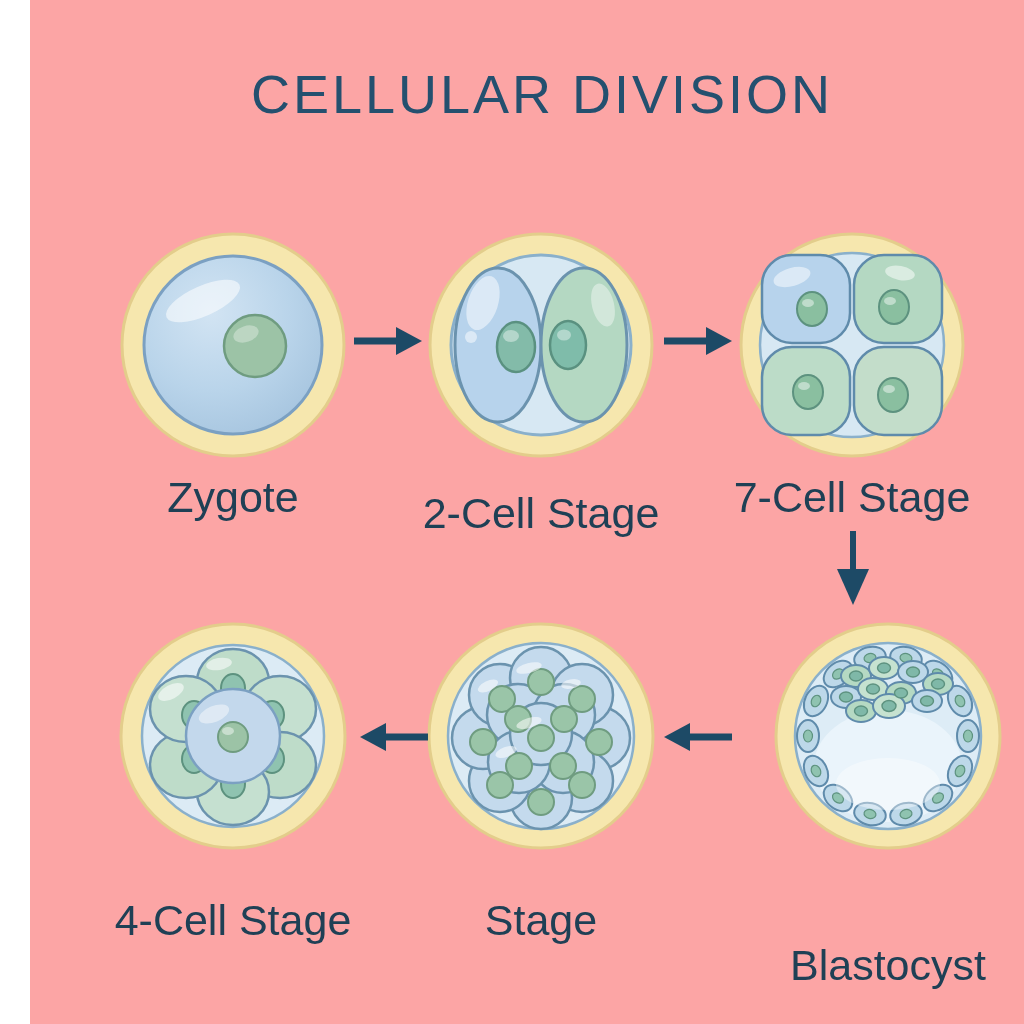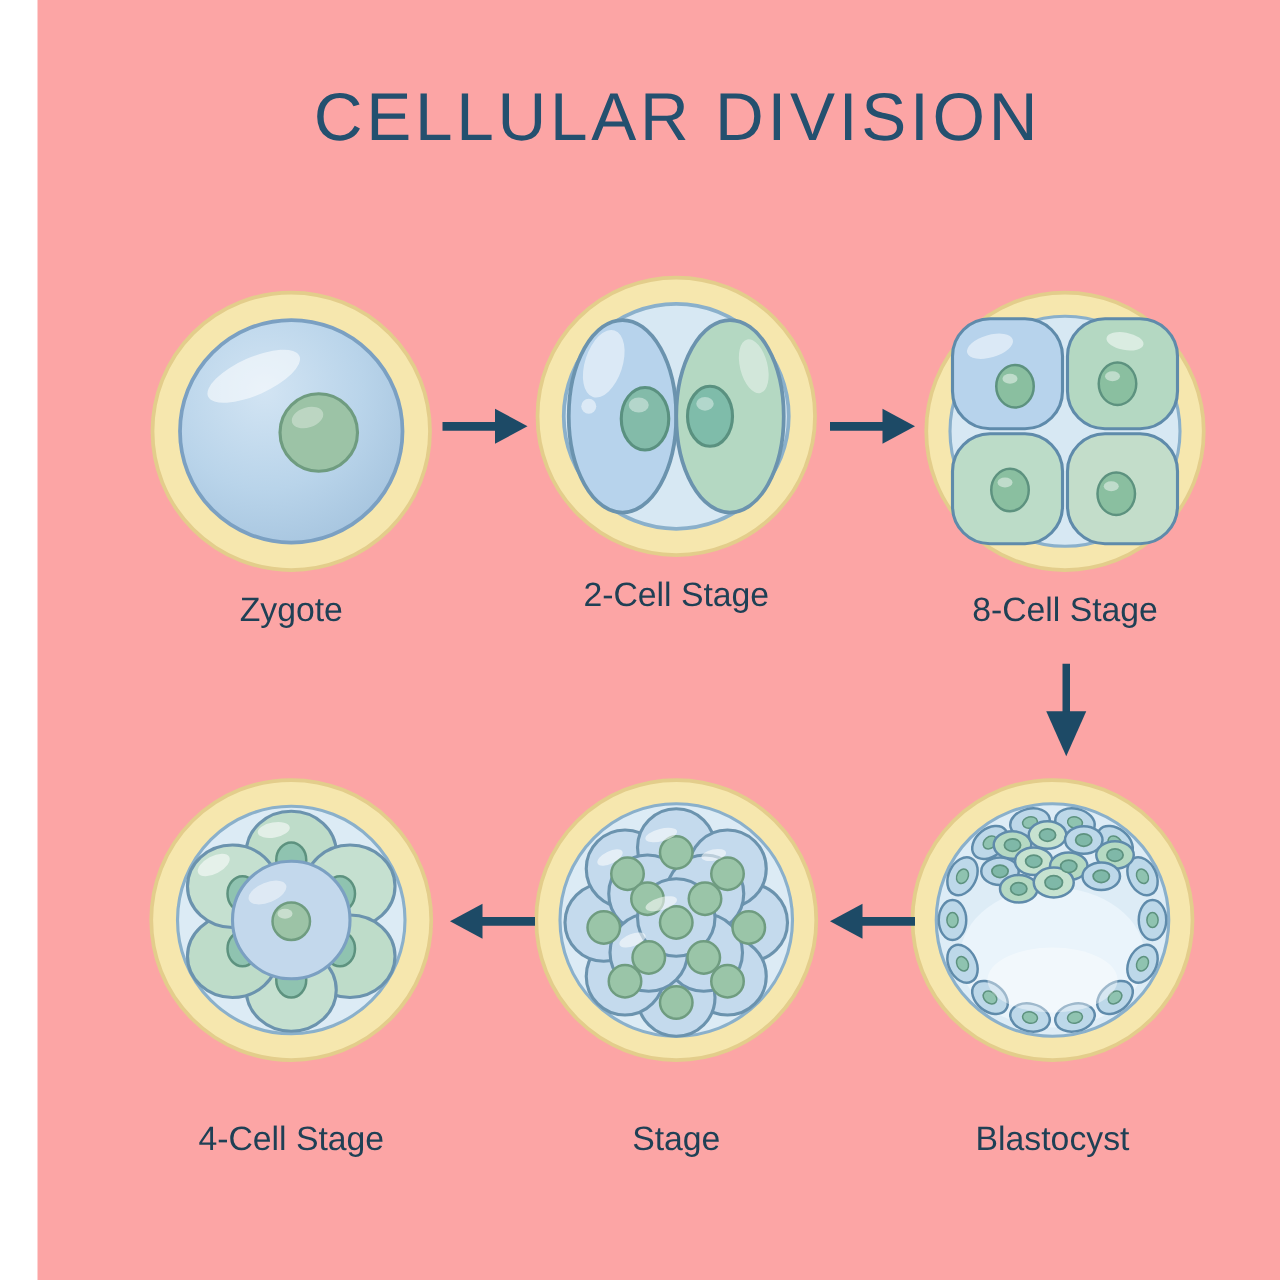--- a/index.html
+++ b/index.html
@@ -8,21 +8,21 @@
     font-family:"Liberation Sans", sans-serif;overflow:hidden;margin-left:30px;
   }
   .title{
     position:absolute;top:63px;left:0;width:1024px;text-align:center;
     font-size:54px;font-weight:400;letter-spacing:3px;margin:0;
     color:var(--color-title,#24506f);
   }
   .stage{position:absolute;width:240px;display:flex;flex-direction:column;align-items:center;}
   .stage svg{width:240px;height:240px;display:block;}
   .stage-label{
-    margin-top:8px;font-size:27px;font-weight:400;text-align:right;white-space:nowrap;
+    margin-top:8px;font-size:43px;font-weight:400;text-align:right;white-space:nowrap;
     color:var(--color-label,#1f4055);
   }
   .row2 .stage-label{margin-top:40px;}
   .arrow{position:absolute;}
   .arrow svg{display:block;}
 </style>
 </head>
 <body>
 
 <div id="canvas">
@@ -40,21 +40,21 @@
       </defs>
       <circle cx="120" cy="120" r="111" fill="#f6e7ae" stroke="#e3cd8b" stroke-width="3"></circle>
       <circle cx="120" cy="120" r="89" fill="url(#zg)" stroke="#7ba0c2" stroke-width="3"></circle>
       <ellipse cx="90" cy="76" rx="40" ry="15" transform="rotate(-24 90 76)" fill="#ffffff" opacity="0.55"></ellipse>
       <circle cx="142" cy="121" r="31" fill="#9cc3a6" stroke="#6f9c80" stroke-width="2.5"></circle>
       <ellipse cx="133" cy="109" rx="13" ry="8" transform="rotate(-18 133 109)" fill="#ffffff" opacity="0.32"></ellipse>
     </svg>
     <div class="stage-label">Zygote</div>
   </div>
 
-  <div class="stage" style="left:391px;top:213px;">
+  <div class="stage" style="left:391px;top:225px;gap:16px;">
     <svg viewBox="0 0 240 240">
       <circle cx="120" cy="120" r="111" fill="#f6e7ae" stroke="#e3cd8b" stroke-width="3"></circle>
       <circle cx="120" cy="120" r="90" fill="#d7e8f3" stroke="#8ab0cb" stroke-width="3"></circle>
       <ellipse cx="77" cy="120" rx="43" ry="77" fill="#b7d3ec" stroke="#6b93ae" stroke-width="3"></ellipse>
       <ellipse cx="163" cy="120" rx="43" ry="77" fill="#b4d8c2" stroke="#6b93ae" stroke-width="3"></ellipse>
       <ellipse cx="62" cy="78" rx="15" ry="28" transform="rotate(18 62 78)" fill="#ffffff" opacity="0.5"></ellipse>
       <circle cx="50" cy="112" r="6" fill="#ffffff" opacity="0.5"></circle>
       <ellipse cx="182" cy="80" rx="11" ry="22" transform="rotate(-14 182 80)" fill="#ffffff" opacity="0.4"></ellipse>
       <ellipse cx="95" cy="122" rx="19" ry="25" fill="#83bba9" stroke="#5a9180" stroke-width="2.5"></ellipse>
       <ellipse cx="90" cy="111" rx="8" ry="6" fill="#ffffff" opacity="0.4"></ellipse>
@@ -76,21 +76,21 @@
       <ellipse cx="168" cy="48" rx="15" ry="7" transform="rotate(10 168 48)" fill="#ffffff" opacity="0.5"></ellipse>
       <ellipse cx="80" cy="84" rx="15" ry="17" fill="#8abfa0" stroke="#5d927f" stroke-width="2"></ellipse>
       <ellipse cx="76" cy="78" rx="6" ry="4" fill="#ffffff" opacity="0.45"></ellipse>
       <ellipse cx="162" cy="82" rx="15" ry="17" fill="#8abfa0" stroke="#5d927f" stroke-width="2"></ellipse>
       <ellipse cx="158" cy="76" rx="6" ry="4" fill="#ffffff" opacity="0.45"></ellipse>
       <ellipse cx="76" cy="167" rx="15" ry="17" fill="#8abfa0" stroke="#5d927f" stroke-width="2"></ellipse>
       <ellipse cx="72" cy="161" rx="6" ry="4" fill="#ffffff" opacity="0.45"></ellipse>
       <ellipse cx="161" cy="170" rx="15" ry="17" fill="#8abfa0" stroke="#5d927f" stroke-width="2"></ellipse>
       <ellipse cx="157" cy="164" rx="6" ry="4" fill="#ffffff" opacity="0.45"></ellipse>
     </svg>
-    <div class="stage-label">8-Cell Stage</div>
+    <div class="stage-label">7-Cell Stage</div>
   </div>
 
   <div class="stage row2" style="left:83px;top:616px;">
     <svg viewBox="0 0 240 240">
       <circle cx="120" cy="120" r="112" fill="#f6e7ae" stroke="#e3cd8b" stroke-width="3"></circle>
       <circle cx="120" cy="120" r="91" fill="#dcebf5" stroke="#8ab0cb" stroke-width="2.5"></circle>
       <ellipse cx="120" cy="66" rx="36" ry="33" fill="#bedcc9" stroke="#6b93ae" stroke-width="2.5"></ellipse>
       <ellipse cx="167" cy="93" rx="36" ry="33" fill="#c5e0d0" stroke="#6b93ae" stroke-width="2.5"></ellipse>
       <ellipse cx="167" cy="149" rx="36" ry="33" fill="#bedcc9" stroke="#6b93ae" stroke-width="2.5"></ellipse>
       <ellipse cx="120" cy="176" rx="36" ry="33" fill="#c5e0d0" stroke="#6b93ae" stroke-width="2.5"></ellipse>
@@ -150,21 +150,21 @@
         <ellipse cx="108" cy="52" rx="13" ry="5" transform="rotate(-14 108 52)"></ellipse>
         <ellipse cx="67" cy="70" rx="11" ry="5" transform="rotate(-26 67 70)"></ellipse>
         <ellipse cx="108" cy="107" rx="13" ry="5" transform="rotate(-16 108 107)"></ellipse>
         <ellipse cx="85" cy="136" rx="11" ry="5" transform="rotate(-20 85 136)"></ellipse>
         <ellipse cx="150" cy="68" rx="10" ry="4.5" transform="rotate(-12 150 68)"></ellipse>
       </g>
     </svg>
     <div class="stage-label">Stage</div>
   </div>
 
-  <div class="stage row2" style="left:692px;top:616px;">
+  <div class="stage row2" style="left:738px;top:616px;gap:45px;">
     <svg viewBox="0 0 240 240">
       <circle cx="120" cy="120" r="112" fill="#f6e7ae" stroke="#e3cd8b" stroke-width="3"></circle>
       <circle cx="120" cy="120" r="93" fill="#ddecf6" stroke="#8ab0cb" stroke-width="2.5"></circle>
       <ellipse cx="120" cy="150" rx="74" ry="56" fill="#eaf4fb"></ellipse>
 
       <g transform="rotate(90 200 120)">
           <ellipse cx="200" cy="120" rx="16" ry="11" fill="#bdd8e9" stroke="#5f8bab" stroke-width="2"></ellipse>
           <ellipse cx="200" cy="120" rx="6" ry="4.5" fill="#8fc3b0" stroke="#5d927f" stroke-width="1.2"></ellipse>
         </g>
       <g transform="rotate(116 192 155)">

